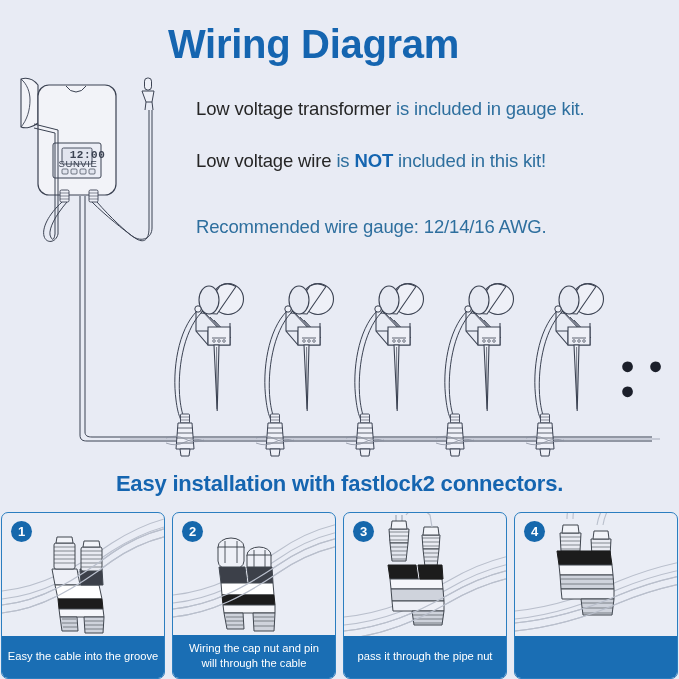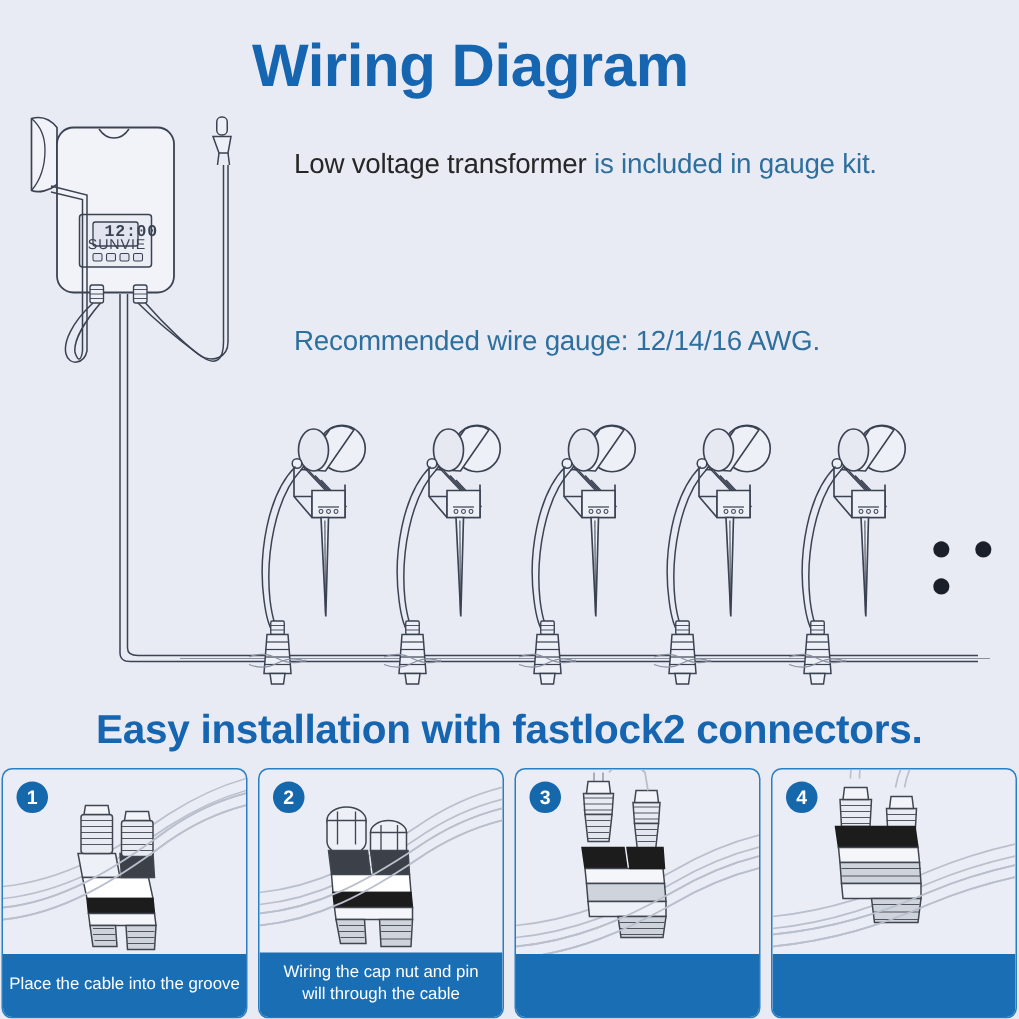--- a/index.html
+++ b/index.html
@@ -49,21 +49,21 @@
   #info-2 { top: 150px; }
   #info-3 { top: 216px; }
 
   
   .mid-heading {
     position: absolute;
     left: 0;
     width: 679px;
     top: 471px;
     text-align: center;
-    font-size: 27px;
+    font-size: 22px;
     font-weight: bold;
     color: #1565b0;
     letter-spacing: -0.2px;
   }
 
   
   #diagram {
     position: absolute;
     left: 0;
     top: 0;
@@ -283,20 +283,23 @@
   <div style="position:absolute;left:62px;top:149px;width:51px;text-align:center;
               font-size:11px;font-weight:bold;letter-spacing:0.5px;color:#3b4252;
               font-family:'Liberation Mono',monospace;">12:00</div>
 
   <div class="title">Wiring Diagram</div>
 
   <div class="info-line" id="info-1">
     <span class="dark">Low voltage transformer</span><span> is included in gauge kit.</span>
   </div>
 
+  <div class="info-line" id="info-2">
+    <span class="dark">Low voltage wire</span><span> is </span><span class="bold">NOT</span><span> included in this kit!</span>
+  </div>
 
   <div class="info-line" id="info-3">Recommended wire gauge: 12/14/16 AWG.</div>
 
   <div class="ellipsis">● ● ●</div>
 
   <div class="mid-heading">Easy installation with fastlock2 connectors.</div>
 
   <div class="steps">
 
     <div class="step">
@@ -326,21 +329,21 @@
             <path d="M79,38 L100,38 M79,42 L100,42 M79,46 L100,46 M79,50 L100,50 M79,54 L100,54" stroke="#40464f" stroke-width="0.6"></path>
             <path d="M82,28 L97,28 L98,34 L81,34 Z" fill="#f2f4f9" stroke="#40464f" stroke-width="1"></path>
           </g>
           <g fill="none" stroke="#b9bfcc" stroke-width="1.2">
             <path d="M0,92 C40,88 75,66 110,40 C130,26 150,18 170,14"></path>
             <path d="M0,100 C40,96 75,74 110,48 C130,34 150,26 170,22"></path>
           </g>
         </svg>
       </div>
       <div class="caption">
-        <span>Place the cable into the groove</span>
+        <span>Easy the cable into the groove</span>
       </div>
     </div>
 
     <div class="step">
       <div class="step-art">
         <div class="badge">2</div>
         <svg width="170" height="135" viewBox="0 0 170 135">
           <g fill="none" stroke="#b9bfcc" stroke-width="1.1">
             <path d="M0,96 C40,92 72,74 105,52 C128,36 150,28 170,24"></path>
             <path d="M0,104 C40,100 72,82 105,60 C128,44 150,36 170,32"></path>
@@ -410,20 +413,21 @@
           </g>
           <g fill="none" stroke="#b9bfcc" stroke-width="1.2">
             <path d="M62,2 C70,-8 80,-4 86,2 L88,14"></path>
             <path d="M0,118 C40,114 72,100 104,82 C128,68 150,60 170,56"></path>
             <path d="M0,126 C40,122 72,108 104,90 C128,76 150,68 170,64"></path>
           </g>
         </svg>
       </div>
       <div class="caption">
         <div>
+          <span>pass it through the pipe nut</span>
         </div>
       </div>
     </div>
 
     <div class="step">
       <div class="step-art">
         <div class="badge">4</div>
         <svg width="170" height="135" viewBox="0 0 170 135">
           <g fill="none" stroke="#b9bfcc" stroke-width="1.1">
             <path d="M0,110 C40,106 72,96 104,82 C128,72 150,66 170,62"></path>

